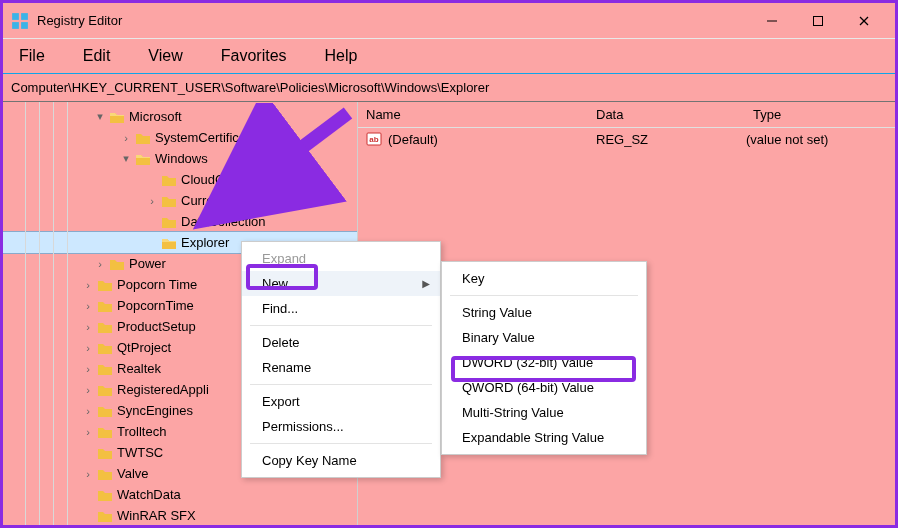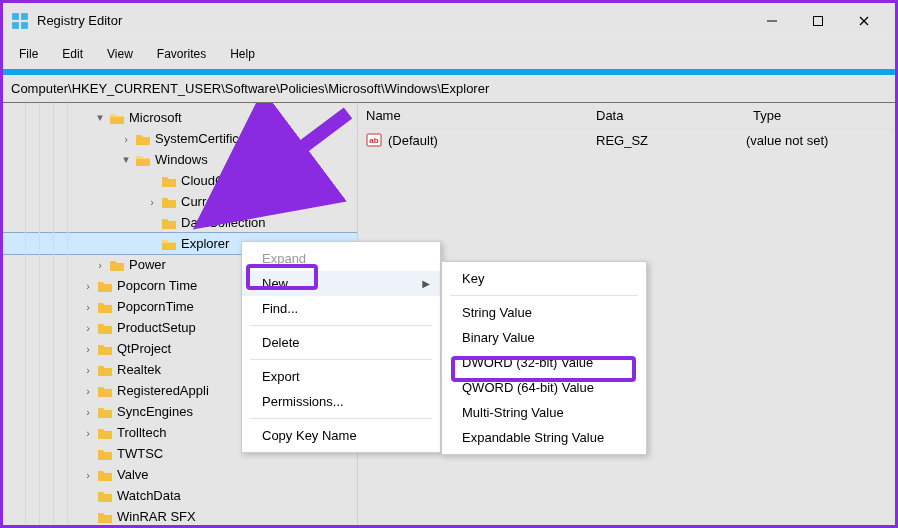--- a/index.html
+++ b/index.html
@@ -1,23 +1,23 @@
 <!DOCTYPE html>
 <html><head>
 <meta charset="utf-8">
 <style>
   * { box-sizing: border-box; font-family: "Segoe UI", Arial, sans-serif; }
   body { margin: 0; background: #fff; font-size: 13px; color: #000; }
-  .window { width: 898px; height: 528px; border: 3px solid #8a2be2; position: relative; background:#e5e5e5; overflow:hidden; }
+  .window { width: 898px; height: 528px; border: 3px solid #8a2be2; position: relative; background:#fca5a5; overflow:hidden; }
   .titlebar { display:flex; align-items:center; height:36px; padding:0 8px; border-bottom:1px solid #e8e8e8; }
   .titlebar .app-icon { width:18px; height:18px; margin-right:8px; }
   .titlebar .title { font-size:13px; flex:0 0 auto; }
   .titlebar .spacer { flex:1; }
   .win-btn { width:46px; height:30px; display:flex; align-items:center; justify-content:center; }
-  .menubar { display:flex; gap:4px; padding:4px 6px; border-bottom:6px solid #0ea5e9; font-size:12px; }
+  .menubar { display:flex; gap:18px; padding:4px 6px; border-bottom:1px solid #0ea5e9; font-size:16px; }
   .menubar .mitem { padding:4px 10px; }
   .addressbar { padding:6px 8px; border-bottom:1px solid #737373; font-size:13px; }
   .content { display:flex; height: calc(528px - 36px - 32px - 30px - 6px); }
   .treepane { width:355px; border-right:1px solid #d0d0d0; overflow:hidden; position:relative; padding-top:4px;}
   .listpane { flex:1; position:relative; }
   .list-header { display:flex; border-bottom:1px solid #e0e0e0; height:26px; align-items:center; font-size:13px; color:#000;}
   .list-header .col { padding:4px 8px; border-right:1px solid transparent; }
   .col-name { width:230px; }
   .col-type { width:150px; }
   .col-data { flex:1; }
@@ -305,20 +305,21 @@
 
   <div class="ctxmenu" style="left:238px; top:238px; width:200px;">
     <div class="mi disabled">Expand</div>
     <div class="mi hover">
         <span>New</span>
         <span class="sub-arrow">▶</span>
       </div>
     <div class="mi">Find...</div>
     <div class="sep"></div>
     <div class="mi">Delete</div>
+    <div class="mi">Rename</div>
     <div class="sep"></div>
     <div class="mi">Export</div>
     <div class="mi">Permissions...</div>
     <div class="sep"></div>
     <div class="mi">Copy Key Name</div>
   </div>
 
   <div class="ctxmenu" style="left:438px; top:258px; width:206px;">
     <div class="mi">Key</div>
     <div class="sep"></div>

